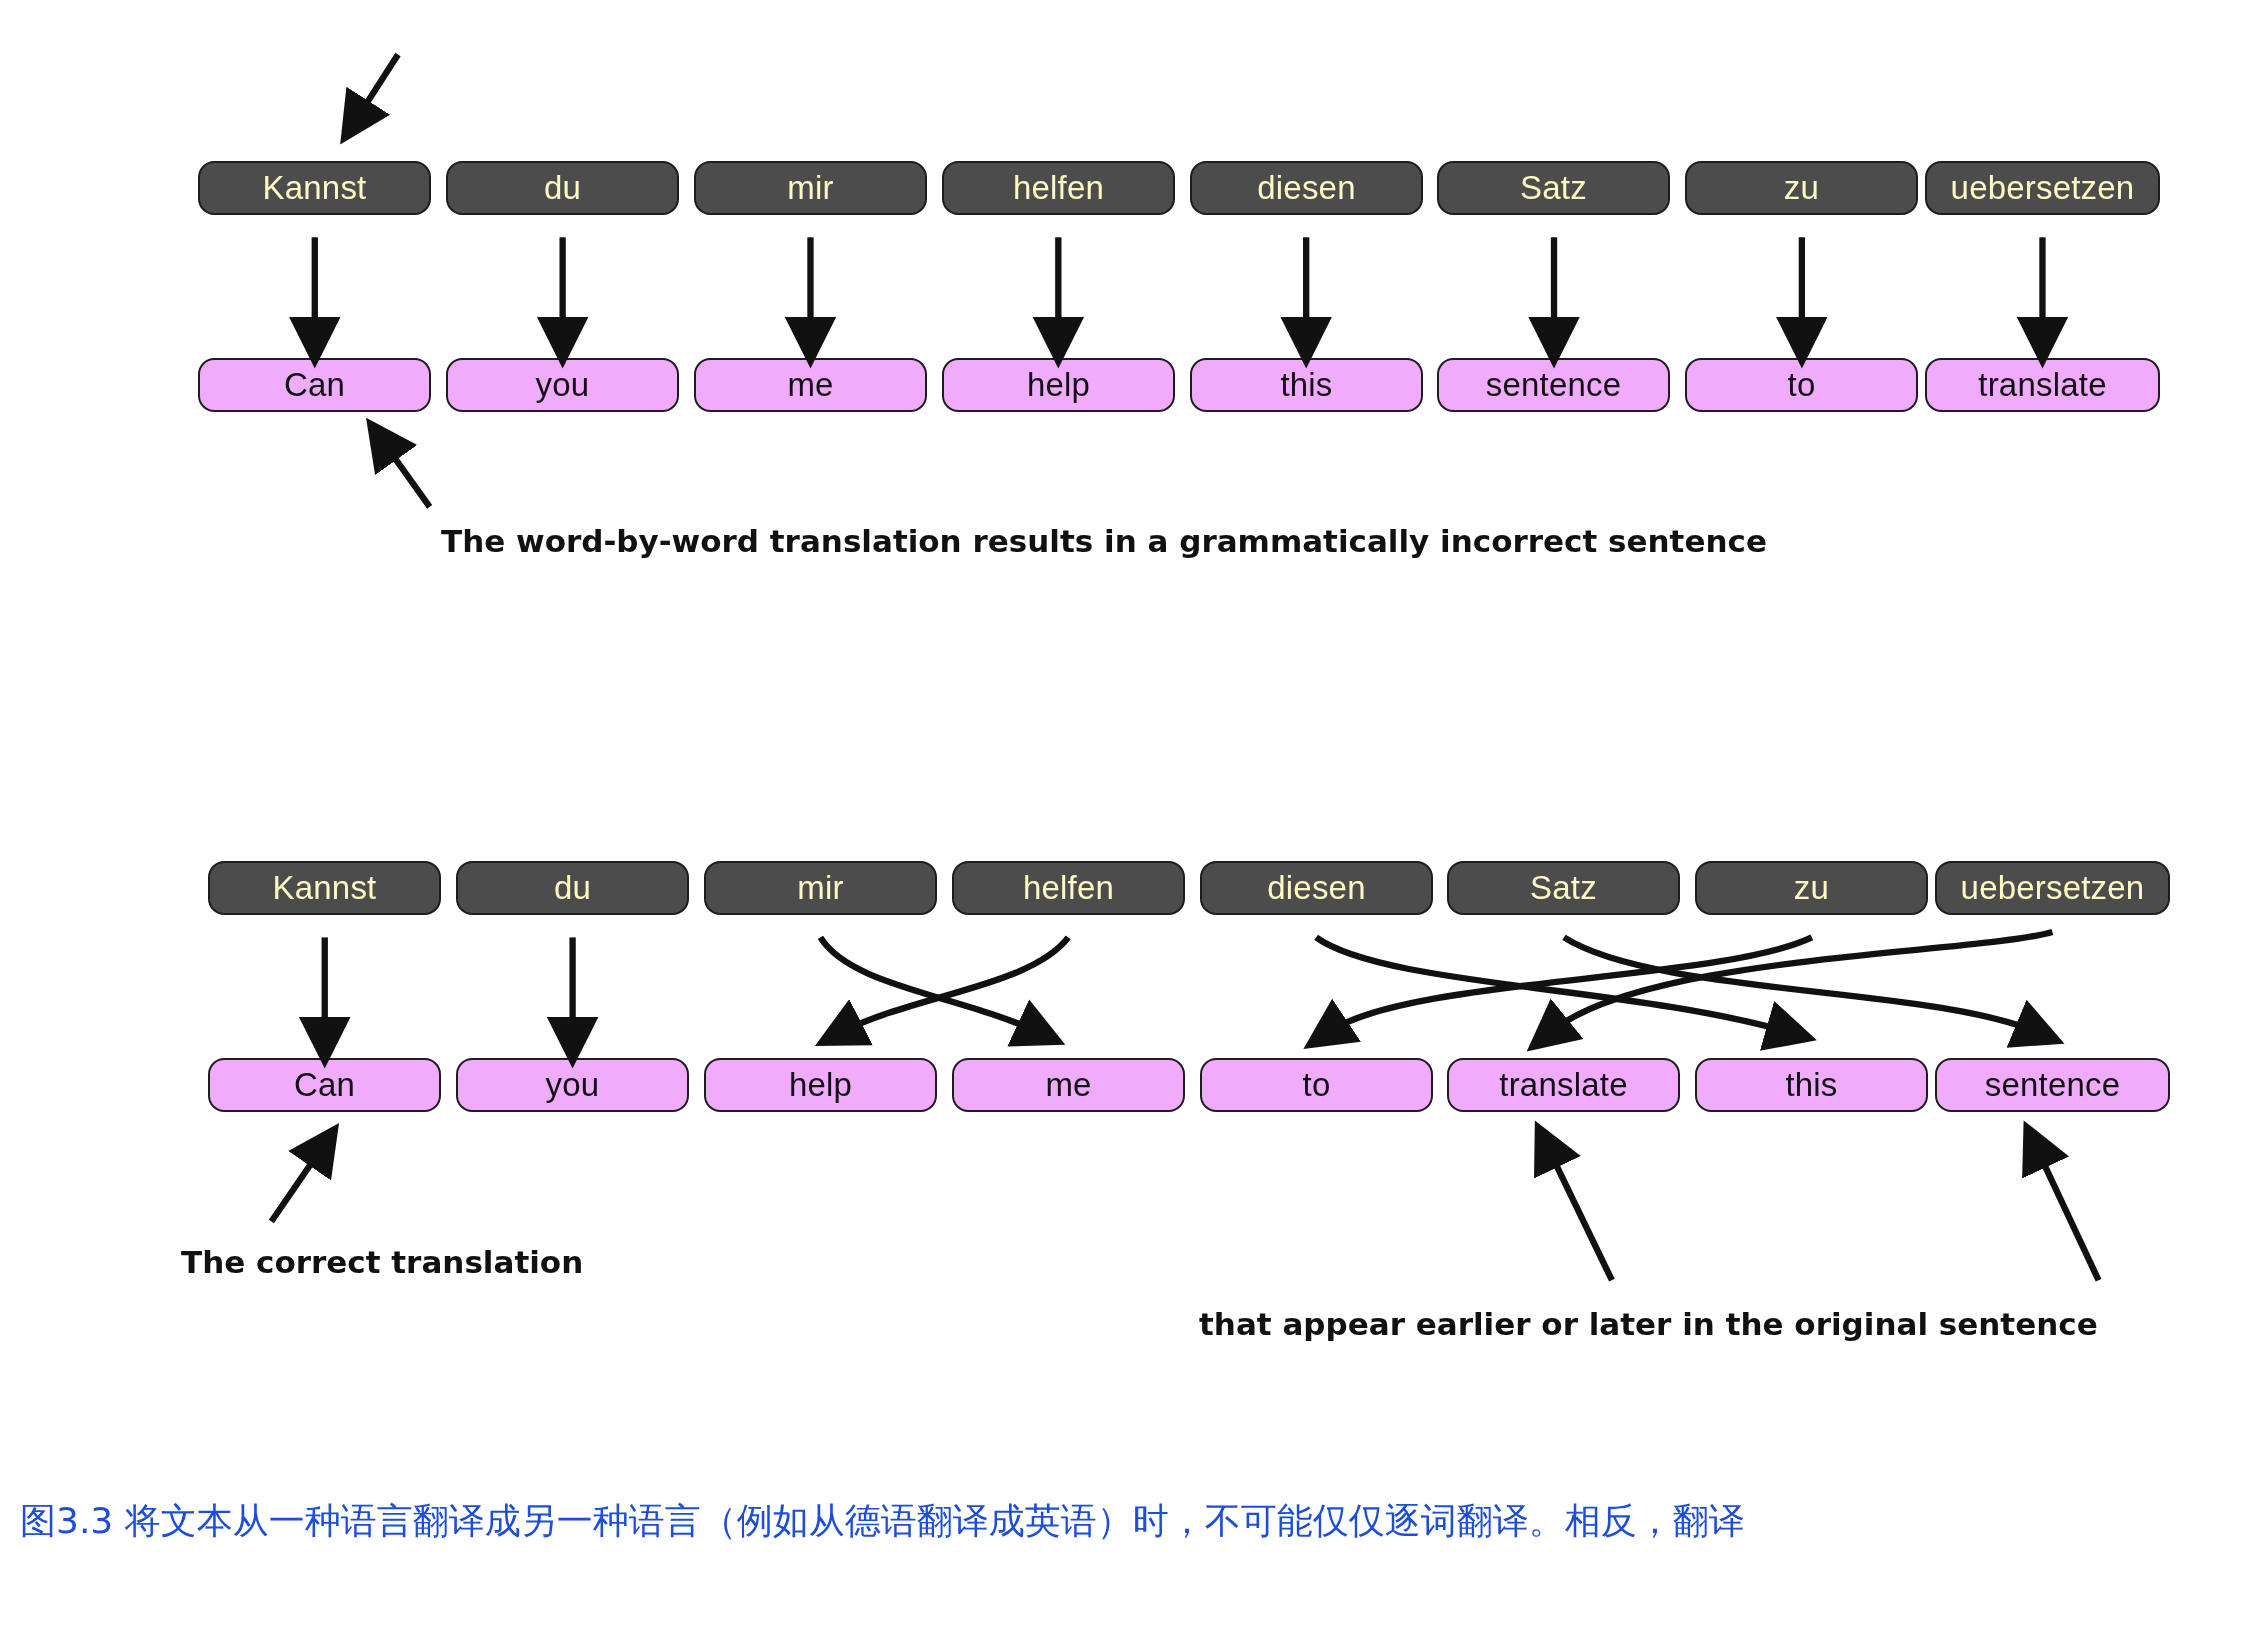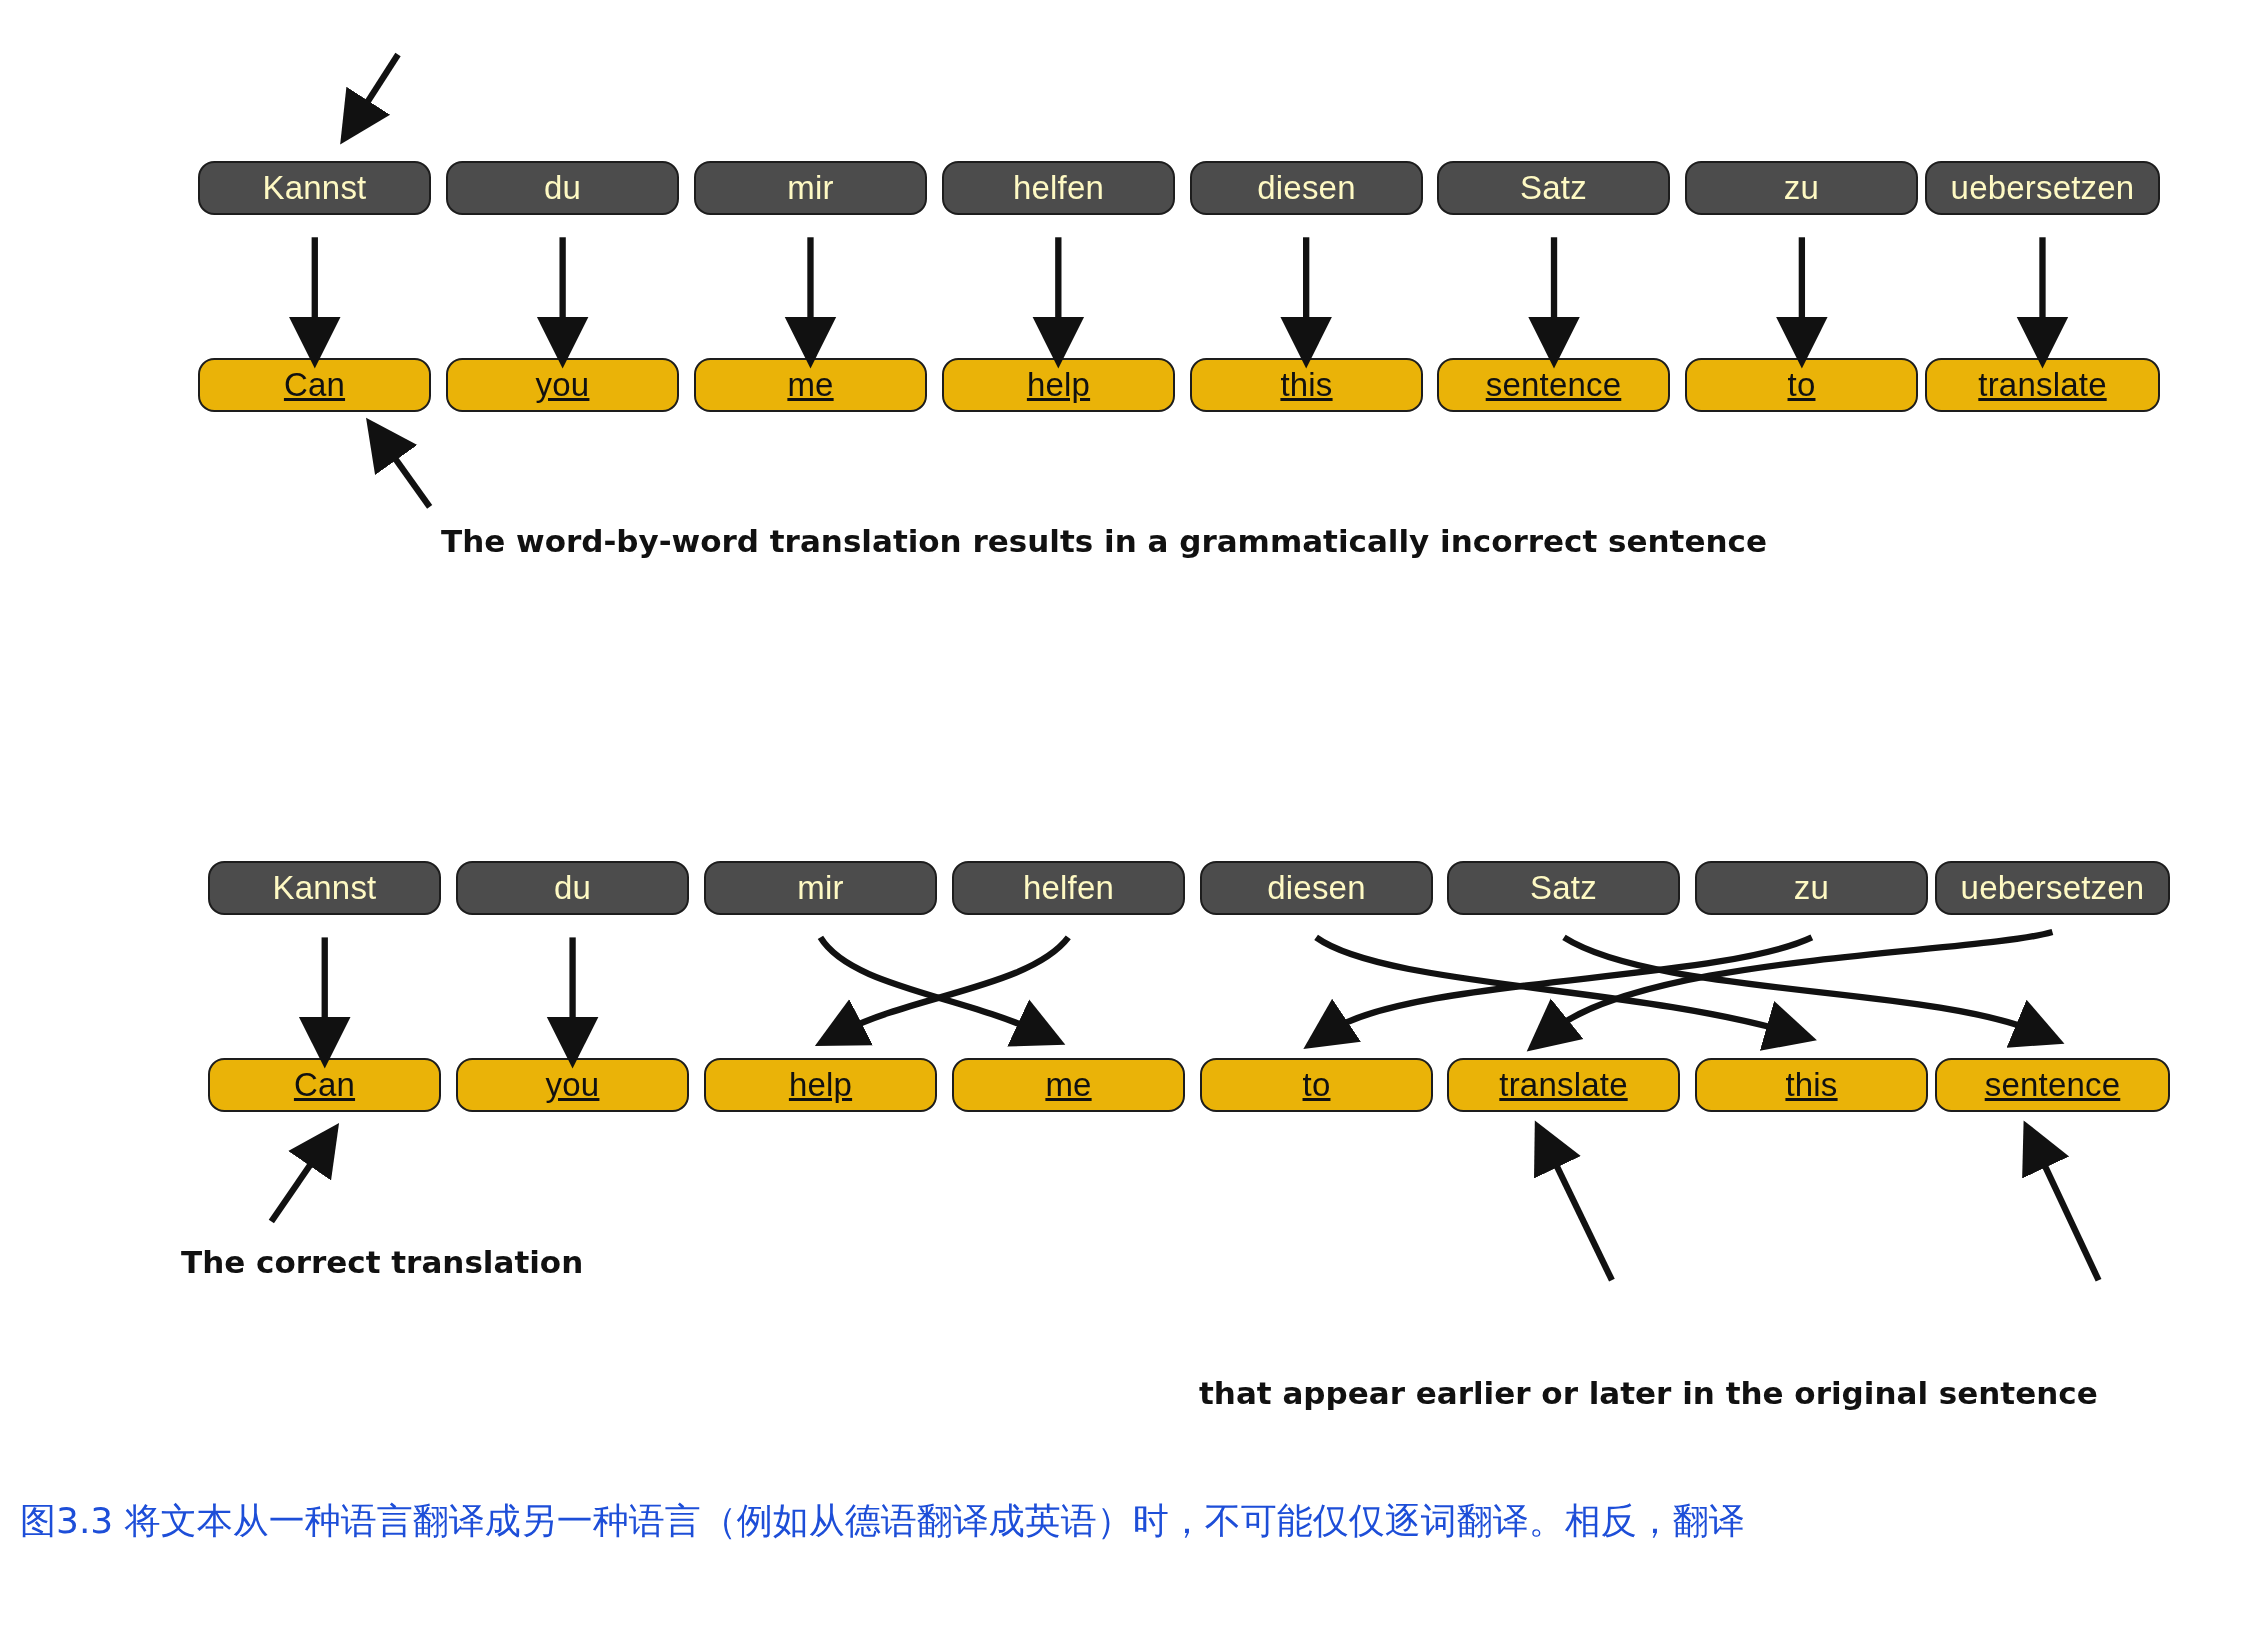--- a/index.html
+++ b/index.html
@@ -37,23 +37,22 @@
     justify-content: center;
     font-size: 33px;
     letter-spacing: 0.2px;
     white-space: nowrap;
   }
   .token.src {
     background: #4c4c4c;
     color: #fef9c3;
   }
   .token.tgt {
-    background: #eab308;
+    background: #f0abfc;
     color: #111111;
-    text-decoration: underline;
   }
   .annot {
     position: absolute;
     font-family: "DejaVu Sans", sans-serif;
     font-weight: bold;
     font-size: 31px;
     color: #111111;
     white-space: nowrap;
   }
   .caption {
@@ -71,21 +70,21 @@
 <body>
 
 <div class="figure">
 
 
   <div class="annot" style="left:441px; top:523px;">The word-by-word translation results in a grammatically incorrect sentence</div>
 
   <div class="annot" style="left:181px; top:1244px;">The correct translation</div>
 
 
-  <div class="annot" style="left:1199px; top:1375px;">that appear earlier or later in the original sentence</div>
+  <div class="annot" style="left:1199px; top:1306px;">that appear earlier or later in the original sentence</div>
 
   <div class="token src" style="left:198px; top:161px; width:233px; height:54px;">Kannst</div>
   <div class="token src" style="left:446px; top:161px; width:233px; height:54px;">du</div>
   <div class="token src" style="left:694px; top:161px; width:233px; height:54px;">mir</div>
   <div class="token src" style="left:942px; top:161px; width:233px; height:54px;">helfen</div>
   <div class="token src" style="left:1190px; top:161px; width:233px; height:54px;">diesen</div>
   <div class="token src" style="left:1437px; top:161px; width:233px; height:54px;">Satz</div>
   <div class="token src" style="left:1685px; top:161px; width:233px; height:54px;">zu</div>
   <div class="token src" style="left:1925px; top:161px; width:235px; height:54px;">uebersetzen</div>
 

